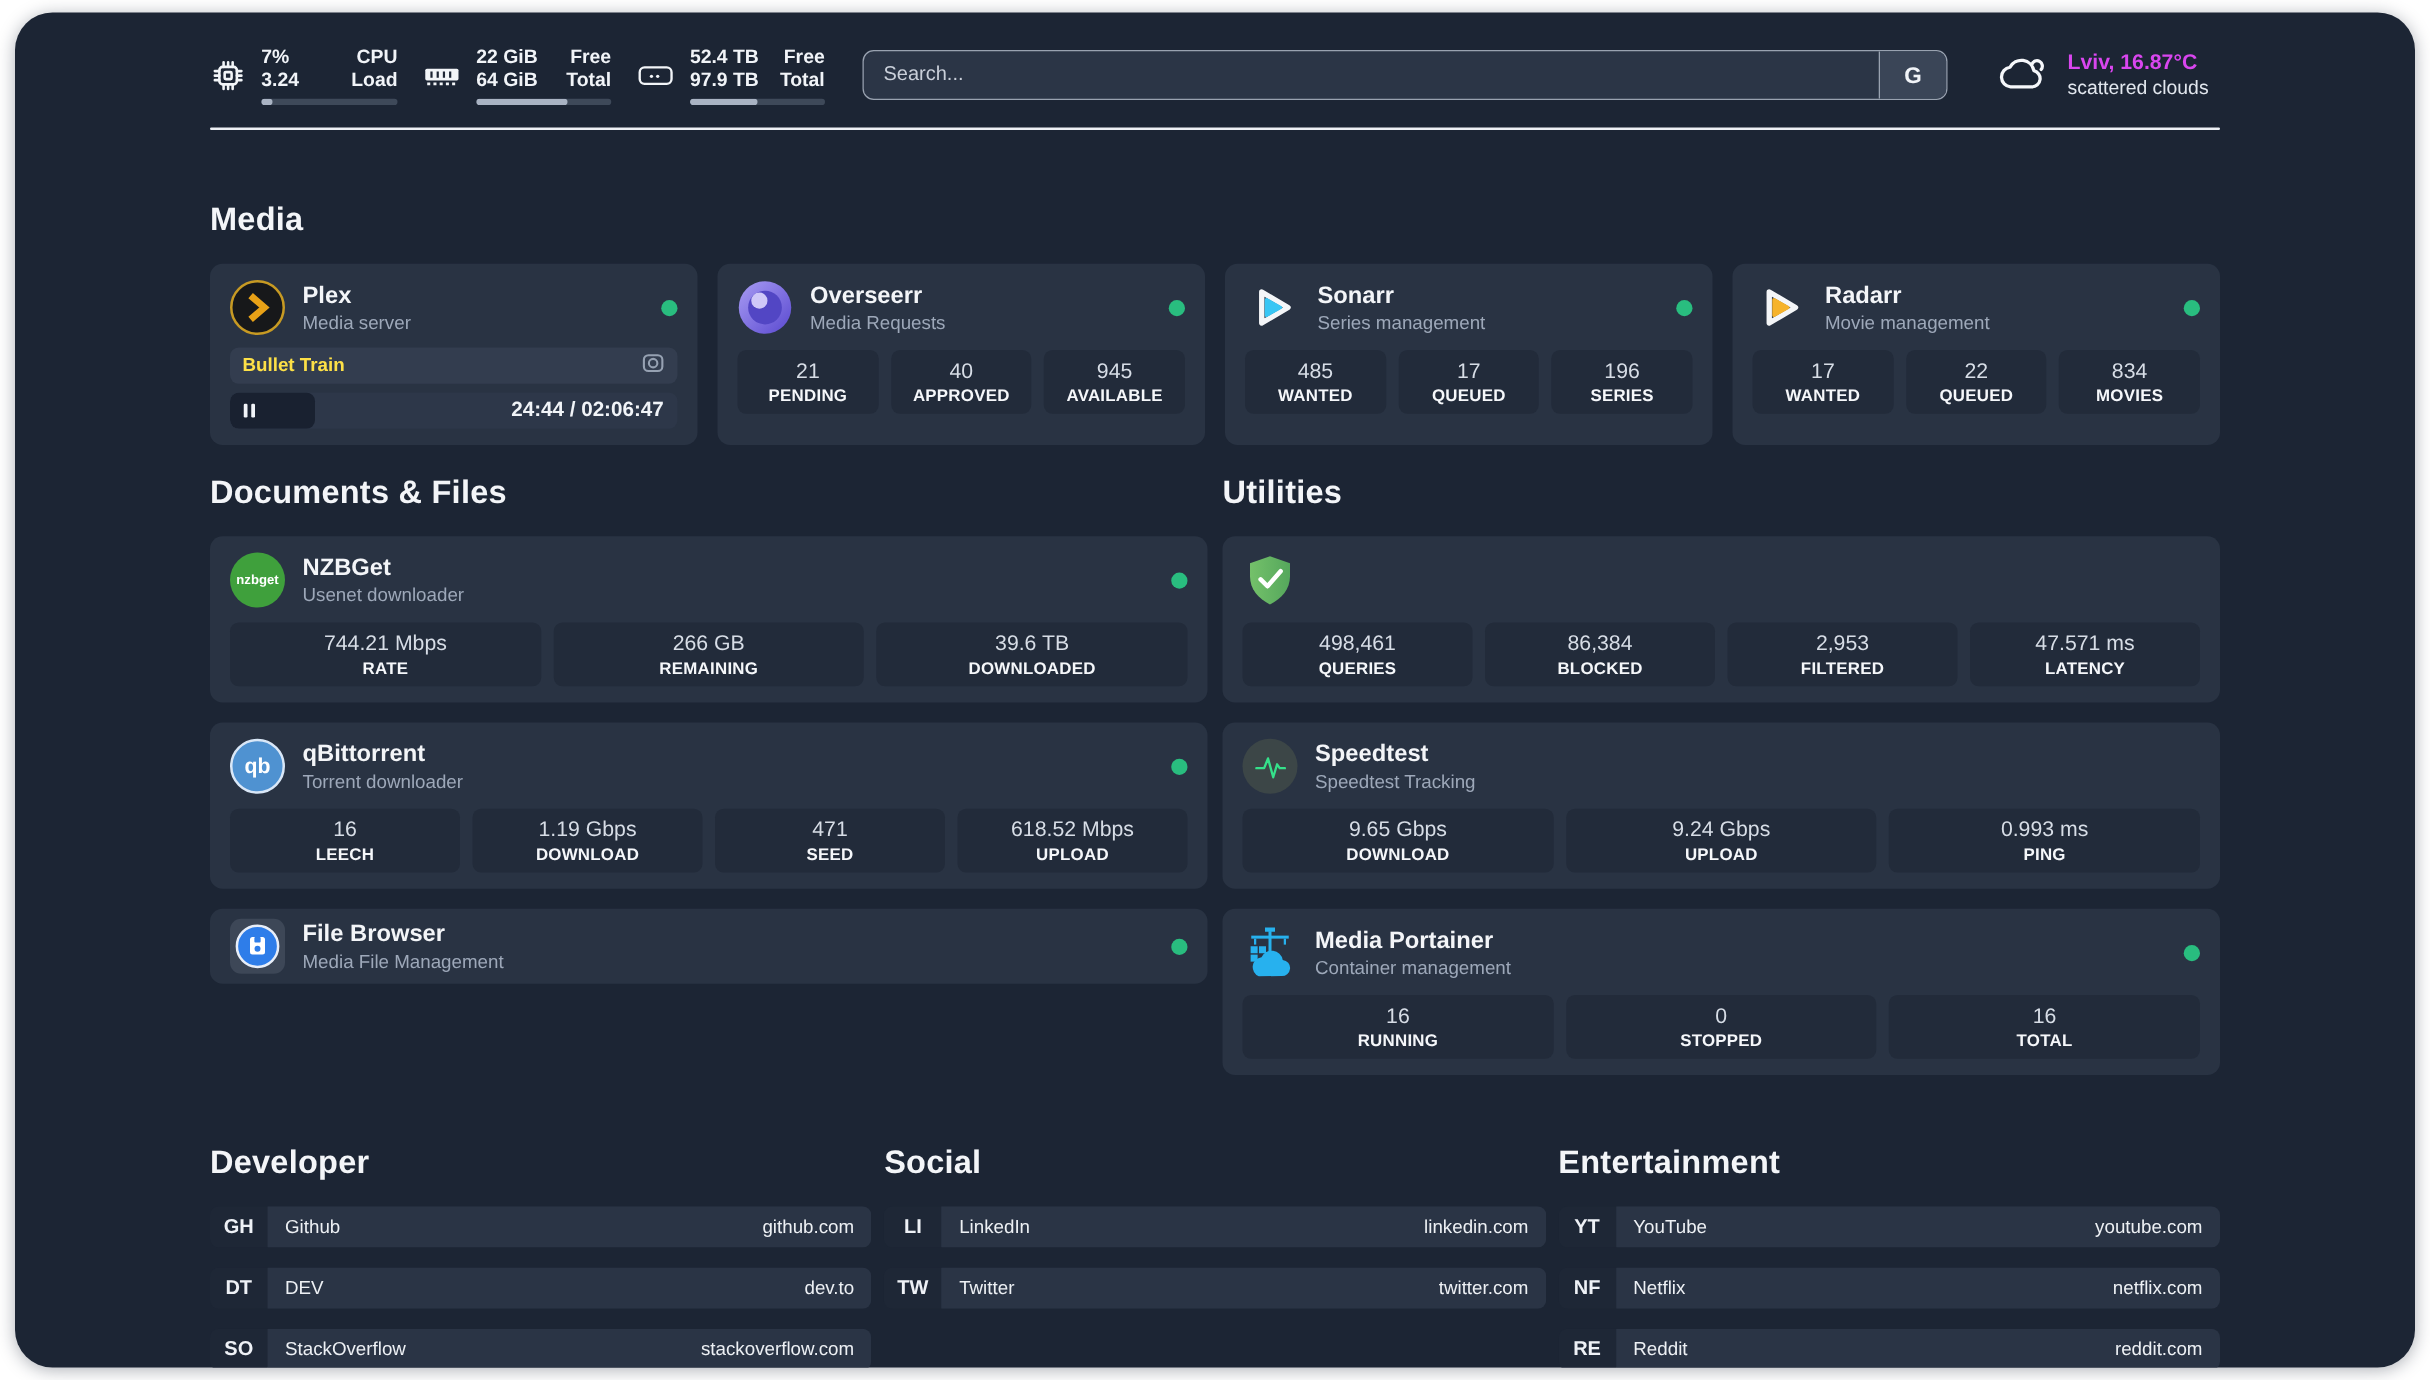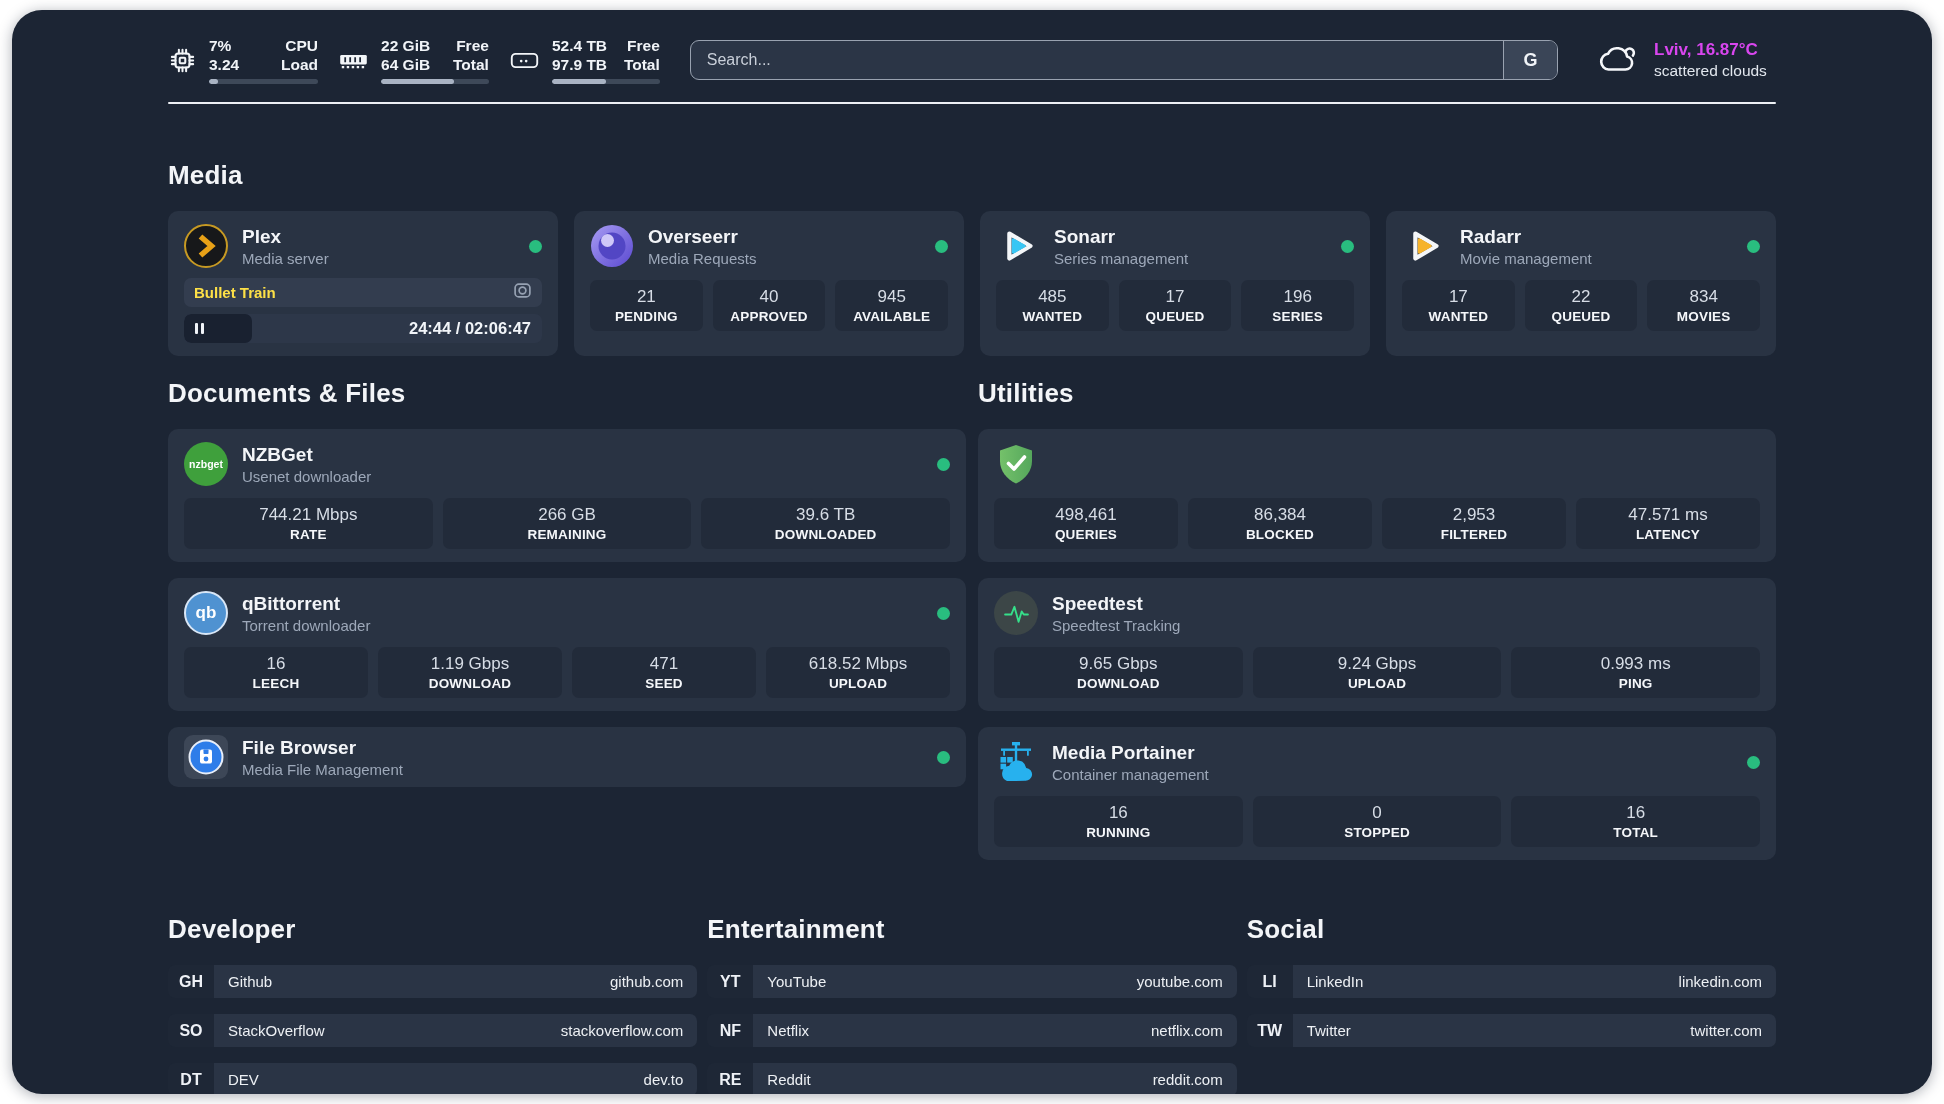--- a/index.html
+++ b/index.html
@@ -509,31 +509,50 @@
       <h2 class="section-title">Developer</h2>
       <div class="bm-rows">
           <div class="bm-row">
             <span class="bm-abbr">GH</span>
             <span class="bm-main">
               <span>Github</span>
               <span>github.com</span>
             </span>
           </div>
           <div class="bm-row">
+            <span class="bm-abbr">DT</span>
+            <span class="bm-main">
+              <span>DEV</span>
+              <span>dev.to</span>
+            </span>
+          </div>
+          <div class="bm-row">
             <span class="bm-abbr">SO</span>
             <span class="bm-main">
               <span>StackOverflow</span>
               <span>stackoverflow.com</span>
             </span>
           </div>
-          <div class="bm-row">
-            <span class="bm-abbr">DT</span>
-            <span class="bm-main">
-              <span>DEV</span>
-              <span>dev.to</span>
+        </div>
+    </div>
+    <div>
+      <h2 class="section-title">Social</h2>
+      <div class="bm-rows">
+          <div class="bm-row">
+            <span class="bm-abbr">LI</span>
+            <span class="bm-main">
+              <span>LinkedIn</span>
+              <span>linkedin.com</span>
+            </span>
+          </div>
+          <div class="bm-row">
+            <span class="bm-abbr">TW</span>
+            <span class="bm-main">
+              <span>Twitter</span>
+              <span>twitter.com</span>
             </span>
           </div>
         </div>
     </div>
     <div>
       <h2 class="section-title">Entertainment</h2>
       <div class="bm-rows">
           <div class="bm-row">
             <span class="bm-abbr">YT</span>
             <span class="bm-main">
@@ -550,34 +569,15 @@
           </div>
           <div class="bm-row">
             <span class="bm-abbr">RE</span>
             <span class="bm-main">
               <span>Reddit</span>
               <span>reddit.com</span>
             </span>
           </div>
         </div>
     </div>
-    <div>
-      <h2 class="section-title">Social</h2>
-      <div class="bm-rows">
-          <div class="bm-row">
-            <span class="bm-abbr">LI</span>
-            <span class="bm-main">
-              <span>LinkedIn</span>
-              <span>linkedin.com</span>
-            </span>
-          </div>
-          <div class="bm-row">
-            <span class="bm-abbr">TW</span>
-            <span class="bm-main">
-              <span>Twitter</span>
-              <span>twitter.com</span>
-            </span>
-          </div>
-        </div>
-    </div>
   </div>
 
 </div>
 
 </body></html>

